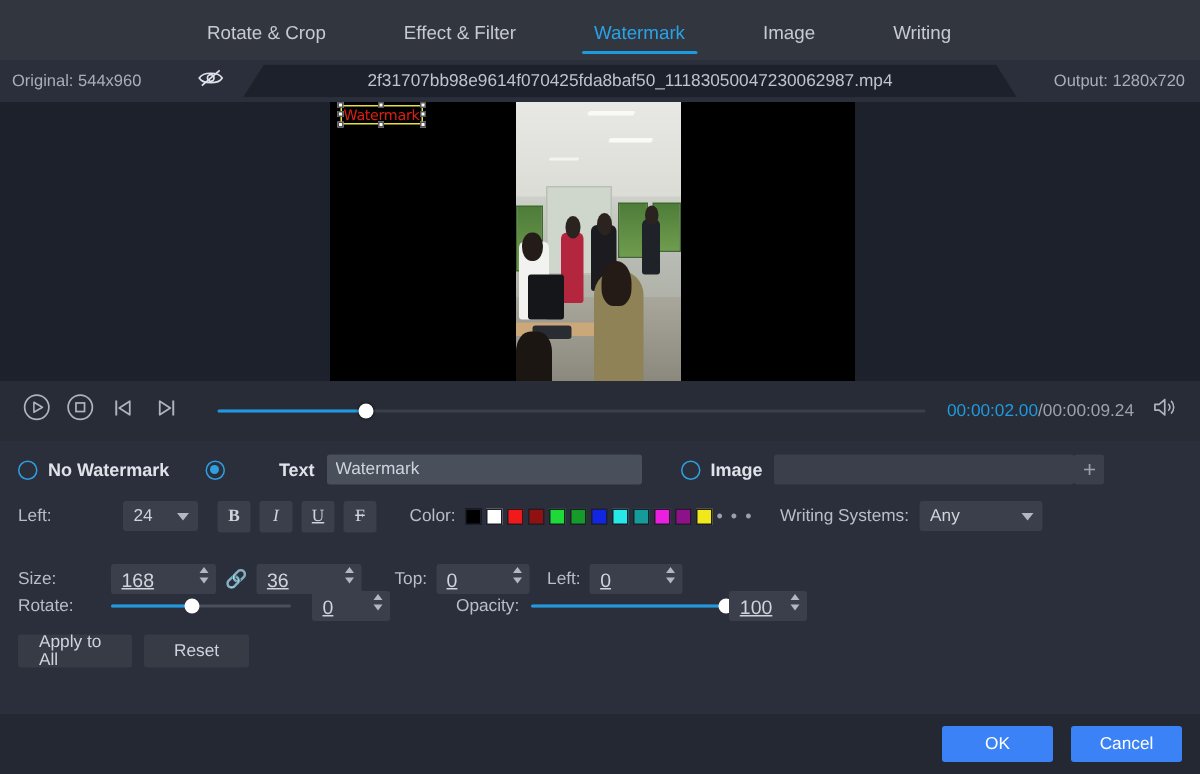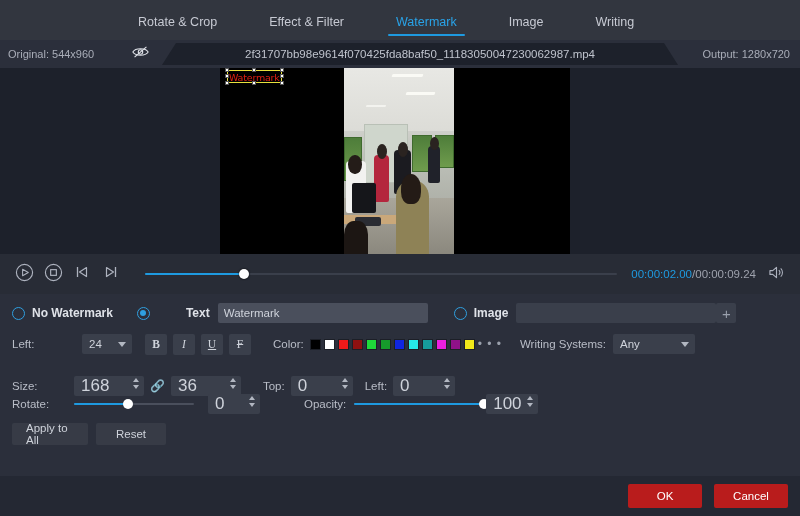--- a/index.html
+++ b/index.html
@@ -159,21 +159,21 @@
     font-family:"Liberation Serif", serif;
   }
 
   .swatches { display:flex; align-items:center; gap:3px; }
   .sw { width:11px; height:11px; border:1px solid #1c1f27; cursor:pointer; }
   .dots { color:#9aa0ac; font-size:12px; letter-spacing:1px; margin-left:3px; cursor:pointer; }
 
   .spin {
     position:relative; height:20px; background:#3a3f4b; border-radius:2px;
     display:flex; align-items:center; padding:0 16px 0 7px;
-    font-size:17px; color:#cfd3db;
+    font-size:13px; color:#cfd3db;text-decoration:underline;
   }
   .spin .ar { position:absolute; right:5px; top:2px; display:flex; flex-direction:column; gap:3px; cursor:pointer; }
   .ar i { display:block; width:0; height:0; border-left:3.5px solid transparent; border-right:3.5px solid transparent; }
   .ar .up { border-bottom:4px solid #b2b7c1; }
   .ar .dn { border-top:4px solid #b2b7c1; }
 
   .link { color:#2f9fe0; font-size:12px; cursor:pointer; }
 
   .slider { position:relative; height:14px; display:flex; align-items:center; }
   .sbg { position:absolute; left:0; right:0; height:2px; background:#4a4f5c; border-radius:1px; }
@@ -185,21 +185,21 @@
     display:flex; align-items:center; justify-content:center;
     font-size:11.5px; color:#cfd3db; cursor:pointer; padding:0 14px;
   }
 
   
   .footer {
     position:absolute; bottom:0; left:0; width:800px; height:40px;
     background:#242833; display:flex; align-items:center; justify-content:flex-end;
   }
   .bluebtn {
-    width:74px; height:24px; background:#b91c1c; border-radius:2px;
+    width:74px; height:24px; background:#3b82f6; border-radius:2px;
     display:flex; align-items:center; justify-content:center;
     color:#fff; font-size:11.5px; cursor:pointer; margin-right:12px;
   }
 </style>
 </head>
 <body>
 
 <div id="app">
 
   <div class="winbar"></div>

